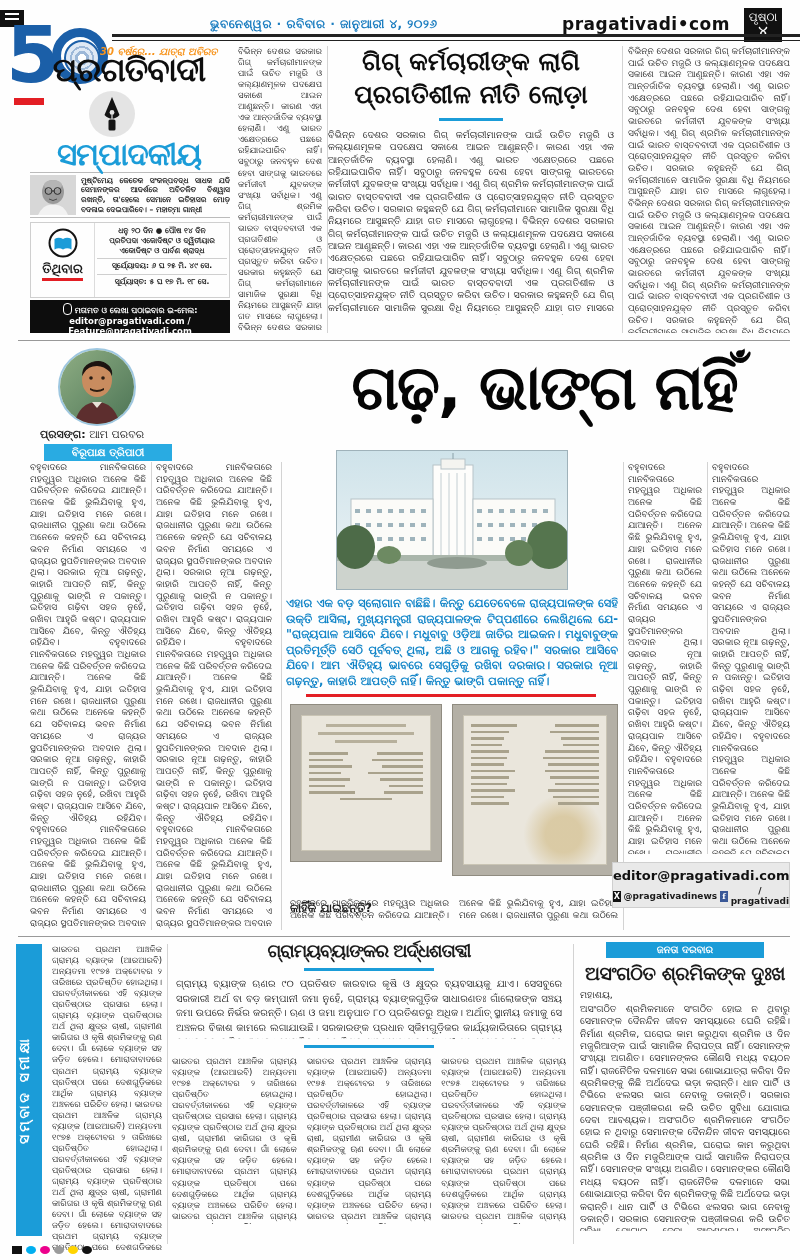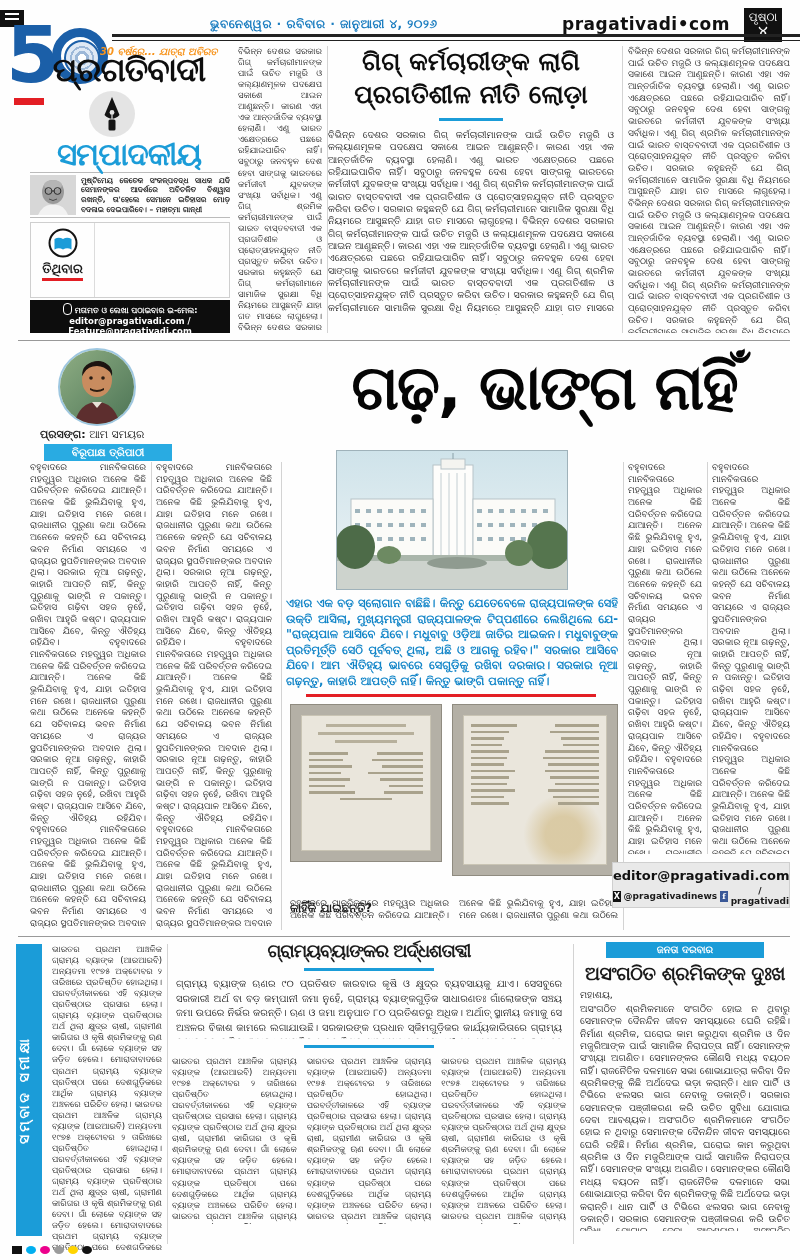--- a/index.html
+++ b/index.html
@@ -178,20 +178,27 @@
   <div class="abs" id="tithi-panel">
     <div id="tithi-left">
       <span>
         <svg viewBox="0 0 30 30" width="30" height="30" style="margin:0 auto;">
           <circle cx="15" cy="15" r="13.5" fill="#fff" stroke="#141414" stroke-width="2"></circle>
           <path d="M6.5 11 Q11 8.5 15 11 L15 21.5 Q11 19 6.5 21.5 Z" fill="#1b9cd8"></path>
           <path d="M23.5 11 Q19 8.5 15 11 L15 21.5 Q19 19 23.5 21.5 Z" fill="#1b9cd8"></path>
         </svg>
       </span>
       <span id="tithi-day">ତିଥିବାର</span>
+    </div>
+    <div id="tithi-right">
+      <div class="tithi-line">ଧନୁ ୨୦ ଦିନ ● ପୌଷ ୧୪ ଦିନ</div>
+      <div class="tithi-line">ପ୍ରତିପଦା ଏକୋଦିଷ୍ଟ ଓ ଦ୍ୱିତୀୟାର</div>
+      <div class="tithi-line">ଏକୋଦିଷ୍ଟ ଓ ପାର୍ବଣ ଶ୍ରାଦ୍ଧ</div>
+      <div class="sun-box">ସୂର୍ଯ୍ୟୋଦୟ: ୬ ଘ ୨୫ ମି. ୪୯ ସେ.</div>
+      <div class="sun-box">ସୂର୍ଯ୍ୟାସ୍ତ: ୫ ଘ ୧୭ ମି. ୧୮ ସେ.</div>
     </div>
   </div>
 
   <div class="abs" id="email-bar">
     <div class="t"><span id="mouse-icon"></span><span>ମତାମତ ଓ ଲେଖା ପଠାଇବାର ଇ-ମେଲ:</span></div>
     <div class="e">editor@pragativadi.com / Feature@pragativadi.com</div>
   </div>
 
   <div class="abs just" id="top-col2">ବିଭିନ୍ନ ଦେଶର ସରକାର ଗିଗ୍ କର୍ମଚାରୀମାନଙ୍କ ପାଇଁ ଉଚିତ ମଜୁରି ଓ କଲ୍ୟାଣମୂଳକ ପଦକ୍ଷେପ ସକାଶେ ଆଇନ ଆଣୁଛନ୍ତି। କାରଣ ଏହା ଏକ ଆନ୍ତର୍ଜାତିକ ବ୍ୟବସ୍ଥା ହେଲାଣି। ଏଣୁ ଭାରତ ଏକ୍ଷେତ୍ରରେ ପଛରେ ରହିଯାଇପାରିବ ନାହିଁ। ସବୁଠାରୁ ଜନବହୁଳ ଦେଶ ହେବା ସାଙ୍ଗକୁ ଭାରତରେ କର୍ମଜୀବୀ ଯୁବକଙ୍କ ସଂଖ୍ୟା ସର୍ବାଧିକ। ଏଣୁ ଗିଗ୍ ଶ୍ରମିକ କର୍ମଚାରୀମାନଙ୍କ ପାଇଁ ଭାରତ ବାସ୍ତବବାଦୀ ଏକ ପ୍ରଗତିଶୀଳ ଓ ପ୍ରୋତ୍ସାହନଯୁକ୍ତ ନୀତି ପ୍ରସ୍ତୁତ କରିବା ଉଚିତ। ସରକାର କହୁଛନ୍ତି ଯେ ଗିଗ୍ କର୍ମଚାରୀମାନେ ସାମାଜିକ ସୁରକ୍ଷା ବିଧି ନିୟମରେ ଆସୁଛନ୍ତି ଯାହା ଗତ ମାସରେ ଲାଗୁହେଲା। ବିଭିନ୍ନ ଦେଶର ସରକାର ଗିଗ୍ କର୍ମଚାରୀମାନଙ୍କ ପାଇଁ ଉଚିତ ମଜୁରି ଓ କଲ୍ୟାଣମୂଳକ ପଦକ୍ଷେପ ସକାଶେ ଆଇନ ଆଣୁଛନ୍ତି। କାରଣ ଏହା ଏକ ଆନ୍ତର୍ଜାତିକ ବ୍ୟବସ୍ଥା ହେଲାଣି। ଏଣୁ ଭାରତ ଏକ୍ଷେତ୍ରରେ ପଛରେ ରହିଯାଇପାରିବ ନାହିଁ। ସବୁଠାରୁ ଜନବହୁଳ ଦେଶ ହେବା ସାଙ୍ଗକୁ ଭାରତରେ କର୍ମଜୀବୀ ଯୁବକଙ୍କ ସଂଖ୍ୟା ସର୍ବାଧିକ। ଏଣୁ ଗିଗ୍ ଶ୍ରମିକ କର୍ମଚାରୀମାନଙ୍କ ପାଇଁ ଭାରତ ବାସ୍ତବବାଦୀ ଏକ ପ୍ରଗତିଶୀଳ ଓ ପ୍ରୋତ୍ସାହନଯୁକ୍ତ ନୀତି ପ୍ରସ୍ତୁତ କରିବା ଉଚିତ। ସରକାର କହୁଛନ୍ତି ଯେ ଗିଗ୍ କର୍ମଚାରୀମାନେ ସାମାଜିକ ସୁରକ୍ଷା ବିଧି ନିୟମରେ ଆସୁଛନ୍ତି ଯାହା ଗତ ମାସରେ ଲାଗୁହେଲା।</div>
 
@@ -221,21 +228,21 @@
       <path d="M22 26 Q24 12 37 12 Q50 12 52 26 Q52 18 48 15 Q42 9 32 12 Q24 15 22 26 Z" fill="#1d1410"></path>
       <path d="M22 26 Q22 16 30 13 Q40 9 48 15 Q53 19 52 26 L50 22 Q44 16 37 16 Q28 16 24 23 Z" fill="#1d1410"></path>
       <circle cx="31" cy="28" r="1.8" fill="#2a1c12"></circle>
       <circle cx="43" cy="28" r="1.8" fill="#2a1c12"></circle>
       <path d="M30 38 Q37 42 44 38 L44 40 Q37 44 30 40 Z" fill="#2a1c12"></path>
       <path d="M14 74 Q20 52 37 52 Q54 52 60 74 Z" fill="#5d2e2e"></path>
       <path d="M32 52 L37 58 L42 52 Z" fill="#e8e2d8"></path>
     </svg>
   </div>
   <div class="abs" id="author-topic">
-    <b>ପ୍ରସଙ୍ଗ:</b> <span>ଆମ ସମୟର</span>
+    <b>ପ୍ରସଙ୍ଗ:</b> <span>ଆମ ପରବର</span>
   </div>
   <div class="abs" id="author-badge">ବିରୂପାକ୍ଷ ତ୍ରିପାଠୀ</div>
 
   <div class="abs" id="main-headline">ଗଢ଼, ଭାଙ୍ଗ ନାହିଁ</div>
 
   <div class="abs just mcol" id="mcol-1">ବହୁବାଦରେ ମାନବିକତାରେ ମହତ୍ତ୍ୱର ଅଧିକାର ଅନେକ କିଛି ପରିବର୍ତ୍ତନ କରିଦେଇ ଯାଆନ୍ତି। ଅନେକ କିଛି ଭୁଲିଯିବାକୁ ହୁଏ, ଯାହା ଇତିହାସ ମନେ ରଖେ। ରାଜଧାନୀର ପୁରୁଣା କଥା ଉଠିଲେ ଅନେକେ କହନ୍ତି ଯେ ସଚିବାଳୟ ଭବନ ନିର୍ମାଣ ସମୟରେ ଏ ରାଜ୍ୟର ସ୍ଥପତିମାନଙ୍କର ଅବଦାନ ଥିଲା। ସରକାର ନୂଆ ଗଢ଼ନ୍ତୁ, କାହାରି ଆପତ୍ତି ନାହିଁ, କିନ୍ତୁ ପୁରୁଣାକୁ ଭାଙ୍ଗି ନ ପକାନ୍ତୁ। ଇତିହାସ ଗଢ଼ିବା ସହଜ ନୁହେଁ, ରଖିବା ଆହୁରି କଷ୍ଟ। ରାଜ୍ୟପାଳ ଆସିବେ ଯିବେ, କିନ୍ତୁ ଐତିହ୍ୟ ରହିଯିବ। ବହୁବାଦରେ ମାନବିକତାରେ ମହତ୍ତ୍ୱର ଅଧିକାର ଅନେକ କିଛି ପରିବର୍ତ୍ତନ କରିଦେଇ ଯାଆନ୍ତି। ଅନେକ କିଛି ଭୁଲିଯିବାକୁ ହୁଏ, ଯାହା ଇତିହାସ ମନେ ରଖେ। ରାଜଧାନୀର ପୁରୁଣା କଥା ଉଠିଲେ ଅନେକେ କହନ୍ତି ଯେ ସଚିବାଳୟ ଭବନ ନିର୍ମାଣ ସମୟରେ ଏ ରାଜ୍ୟର ସ୍ଥପତିମାନଙ୍କର ଅବଦାନ ଥିଲା। ସରକାର ନୂଆ ଗଢ଼ନ୍ତୁ, କାହାରି ଆପତ୍ତି ନାହିଁ, କିନ୍ତୁ ପୁରୁଣାକୁ ଭାଙ୍ଗି ନ ପକାନ୍ତୁ। ଇତିହାସ ଗଢ଼ିବା ସହଜ ନୁହେଁ, ରଖିବା ଆହୁରି କଷ୍ଟ। ରାଜ୍ୟପାଳ ଆସିବେ ଯିବେ, କିନ୍ତୁ ଐତିହ୍ୟ ରହିଯିବ। ବହୁବାଦରେ ମାନବିକତାରେ ମହତ୍ତ୍ୱର ଅଧିକାର ଅନେକ କିଛି ପରିବର୍ତ୍ତନ କରିଦେଇ ଯାଆନ୍ତି। ଅନେକ କିଛି ଭୁଲିଯିବାକୁ ହୁଏ, ଯାହା ଇତିହାସ ମନେ ରଖେ। ରାଜଧାନୀର ପୁରୁଣା କଥା ଉଠିଲେ ଅନେକେ କହନ୍ତି ଯେ ସଚିବାଳୟ ଭବନ ନିର୍ମାଣ ସମୟରେ ଏ ରାଜ୍ୟର ସ୍ଥପତିମାନଙ୍କର ଅବଦାନ ଥିଲା। ସରକାର ନୂଆ ଗଢ଼ନ୍ତୁ, କାହାରି ଆପତ୍ତି ନାହିଁ, କିନ୍ତୁ ପୁରୁଣାକୁ ଭାଙ୍ଗି ନ ପକାନ୍ତୁ। ଇତିହାସ ଗଢ଼ିବା ସହଜ ନୁହେଁ, ରଖିବା ଆହୁରି କଷ୍ଟ। ରାଜ୍ୟପାଳ ଆସିବେ ଯିବେ, କିନ୍ତୁ ଐତିହ୍ୟ ରହିଯିବ। ବହୁବାଦରେ ମାନବିକତାରେ ମହତ୍ତ୍ୱର ଅଧିକାର ଅନେକ କିଛି ପରିବର୍ତ୍ତନ କରିଦେଇ ଯାଆନ୍ତି। ଅନେକ କିଛି ଭୁଲିଯିବାକୁ ହୁଏ, ଯାହା ଇତିହାସ ମନେ ରଖେ। ରାଜଧାନୀର ପୁରୁଣା କଥା ଉଠିଲେ ଅନେକେ କହନ୍ତି ଯେ ସଚିବାଳୟ ଭବନ ନିର୍ମାଣ ସମୟରେ ଏ ରାଜ୍ୟର ସ୍ଥପତିମାନଙ୍କର ଅବଦାନ ଥିଲା। ସରକାର ନୂଆ ଗଢ଼ନ୍ତୁ, କାହାରି ଆପତ୍ତି ନାହିଁ, କିନ୍ତୁ ପୁରୁଣାକୁ ଭାଙ୍ଗି ନ ପକାନ୍ତୁ। ଇତିହାସ ଗଢ଼ିବା ସହଜ ନୁହେଁ, ରଖିବା ଆହୁରି କଷ୍ଟ। ରାଜ୍ୟପାଳ ଆସିବେ ଯିବେ, କିନ୍ତୁ ଐତିହ୍ୟ ରହିଯିବ। ବହୁବାଦରେ ମାନବିକତାରେ ମହତ୍ତ୍ୱର ଅଧିକାର ଅନେକ କିଛି ପରିବର୍ତ୍ତନ କରିଦେଇ ଯାଆନ୍ତି। ଅନେକ କିଛି ଭୁଲିଯିବାକୁ ହୁଏ, ଯାହା ଇତିହାସ ମନେ ରଖେ। ରାଜଧାନୀର ପୁରୁଣା କଥା ଉଠିଲେ ଅନେକେ କହନ୍ତି ଯେ ସଚିବାଳୟ ଭବନ ନିର୍ମାଣ ସମୟରେ ଏ ରାଜ୍ୟର ସ୍ଥପତିମାନଙ୍କର ଅବଦାନ ଥିଲା। ସରକାର ନୂଆ ଗଢ଼ନ୍ତୁ, କାହାରି ଆପତ୍ତି ନାହିଁ, କିନ୍ତୁ ପୁରୁଣାକୁ ଭାଙ୍ଗି ନ ପକାନ୍ତୁ। ଇତିହାସ ଗଢ଼ିବା ସହଜ ନୁହେଁ, ରଖିବା ଆହୁରି କଷ୍ଟ। ରାଜ୍ୟପାଳ ଆସିବେ ଯିବେ, କିନ୍ତୁ ଐତିହ୍ୟ ରହିଯିବ।</div>
   <div class="abs just mcol" id="mcol-2">ବହୁବାଦରେ ମାନବିକତାରେ ମହତ୍ତ୍ୱର ଅଧିକାର ଅନେକ କିଛି ପରିବର୍ତ୍ତନ କରିଦେଇ ଯାଆନ୍ତି। ଅନେକ କିଛି ଭୁଲିଯିବାକୁ ହୁଏ, ଯାହା ଇତିହାସ ମନେ ରଖେ। ରାଜଧାନୀର ପୁରୁଣା କଥା ଉଠିଲେ ଅନେକେ କହନ୍ତି ଯେ ସଚିବାଳୟ ଭବନ ନିର୍ମାଣ ସମୟରେ ଏ ରାଜ୍ୟର ସ୍ଥପତିମାନଙ୍କର ଅବଦାନ ଥିଲା। ସରକାର ନୂଆ ଗଢ଼ନ୍ତୁ, କାହାରି ଆପତ୍ତି ନାହିଁ, କିନ୍ତୁ ପୁରୁଣାକୁ ଭାଙ୍ଗି ନ ପକାନ୍ତୁ। ଇତିହାସ ଗଢ଼ିବା ସହଜ ନୁହେଁ, ରଖିବା ଆହୁରି କଷ୍ଟ। ରାଜ୍ୟପାଳ ଆସିବେ ଯିବେ, କିନ୍ତୁ ଐତିହ୍ୟ ରହିଯିବ। ବହୁବାଦରେ ମାନବିକତାରେ ମହତ୍ତ୍ୱର ଅଧିକାର ଅନେକ କିଛି ପରିବର୍ତ୍ତନ କରିଦେଇ ଯାଆନ୍ତି। ଅନେକ କିଛି ଭୁଲିଯିବାକୁ ହୁଏ, ଯାହା ଇତିହାସ ମନେ ରଖେ। ରାଜଧାନୀର ପୁରୁଣା କଥା ଉଠିଲେ ଅନେକେ କହନ୍ତି ଯେ ସଚିବାଳୟ ଭବନ ନିର୍ମାଣ ସମୟରେ ଏ ରାଜ୍ୟର ସ୍ଥପତିମାନଙ୍କର ଅବଦାନ ଥିଲା। ସରକାର ନୂଆ ଗଢ଼ନ୍ତୁ, କାହାରି ଆପତ୍ତି ନାହିଁ, କିନ୍ତୁ ପୁରୁଣାକୁ ଭାଙ୍ଗି ନ ପକାନ୍ତୁ। ଇତିହାସ ଗଢ଼ିବା ସହଜ ନୁହେଁ, ରଖିବା ଆହୁରି କଷ୍ଟ। ରାଜ୍ୟପାଳ ଆସିବେ ଯିବେ, କିନ୍ତୁ ଐତିହ୍ୟ ରହିଯିବ। ବହୁବାଦରେ ମାନବିକତାରେ ମହତ୍ତ୍ୱର ଅଧିକାର ଅନେକ କିଛି ପରିବର୍ତ୍ତନ କରିଦେଇ ଯାଆନ୍ତି। ଅନେକ କିଛି ଭୁଲିଯିବାକୁ ହୁଏ, ଯାହା ଇତିହାସ ମନେ ରଖେ। ରାଜଧାନୀର ପୁରୁଣା କଥା ଉଠିଲେ ଅନେକେ କହନ୍ତି ଯେ ସଚିବାଳୟ ଭବନ ନିର୍ମାଣ ସମୟରେ ଏ ରାଜ୍ୟର ସ୍ଥପତିମାନଙ୍କର ଅବଦାନ ଥିଲା। ସରକାର ନୂଆ ଗଢ଼ନ୍ତୁ, କାହାରି ଆପତ୍ତି ନାହିଁ, କିନ୍ତୁ ପୁରୁଣାକୁ ଭାଙ୍ଗି ନ ପକାନ୍ତୁ। ଇତିହାସ ଗଢ଼ିବା ସହଜ ନୁହେଁ, ରଖିବା ଆହୁରି କଷ୍ଟ। ରାଜ୍ୟପାଳ ଆସିବେ ଯିବେ, କିନ୍ତୁ ଐତିହ୍ୟ ରହିଯିବ। ବହୁବାଦରେ ମାନବିକତାରେ ମହତ୍ତ୍ୱର ଅଧିକାର ଅନେକ କିଛି ପରିବର୍ତ୍ତନ କରିଦେଇ ଯାଆନ୍ତି। ଅନେକ କିଛି ଭୁଲିଯିବାକୁ ହୁଏ, ଯାହା ଇତିହାସ ମନେ ରଖେ। ରାଜଧାନୀର ପୁରୁଣା କଥା ଉଠିଲେ ଅନେକେ କହନ୍ତି ଯେ ସଚିବାଳୟ ଭବନ ନିର୍ମାଣ ସମୟରେ ଏ ରାଜ୍ୟର ସ୍ଥପତିମାନଙ୍କର ଅବଦାନ ଥିଲା। ସରକାର ନୂଆ ଗଢ଼ନ୍ତୁ, କାହାରି ଆପତ୍ତି ନାହିଁ, କିନ୍ତୁ ପୁରୁଣାକୁ ଭାଙ୍ଗି ନ ପକାନ୍ତୁ। ଇତିହାସ ଗଢ଼ିବା ସହଜ ନୁହେଁ, ରଖିବା ଆହୁରି କଷ୍ଟ। ରାଜ୍ୟପାଳ ଆସିବେ ଯିବେ, କିନ୍ତୁ ଐତିହ୍ୟ ରହିଯିବ। ବହୁବାଦରେ ମାନବିକତାରେ ମହତ୍ତ୍ୱର ଅଧିକାର ଅନେକ କିଛି ପରିବର୍ତ୍ତନ କରିଦେଇ ଯାଆନ୍ତି। ଅନେକ କିଛି ଭୁଲିଯିବାକୁ ହୁଏ, ଯାହା ଇତିହାସ ମନେ ରଖେ। ରାଜଧାନୀର ପୁରୁଣା କଥା ଉଠିଲେ ଅନେକେ କହନ୍ତି ଯେ ସଚିବାଳୟ ଭବନ ନିର୍ମାଣ ସମୟରେ ଏ ରାଜ୍ୟର ସ୍ଥପତିମାନଙ୍କର ଅବଦାନ ଥିଲା। ସରକାର ନୂଆ ଗଢ଼ନ୍ତୁ, କାହାରି ଆପତ୍ତି ନାହିଁ, କିନ୍ତୁ ପୁରୁଣାକୁ ଭାଙ୍ଗି ନ ପକାନ୍ତୁ। ଇତିହାସ ଗଢ଼ିବା ସହଜ ନୁହେଁ, ରଖିବା ଆହୁରି କଷ୍ଟ। ରାଜ୍ୟପାଳ ଆସିବେ ଯିବେ, କିନ୍ତୁ ଐତିହ୍ୟ ରହିଯିବ।</div>
 
   <div class="abs" id="building-photo">
     <svg viewBox="0 0 230 138" width="230" height="138">

